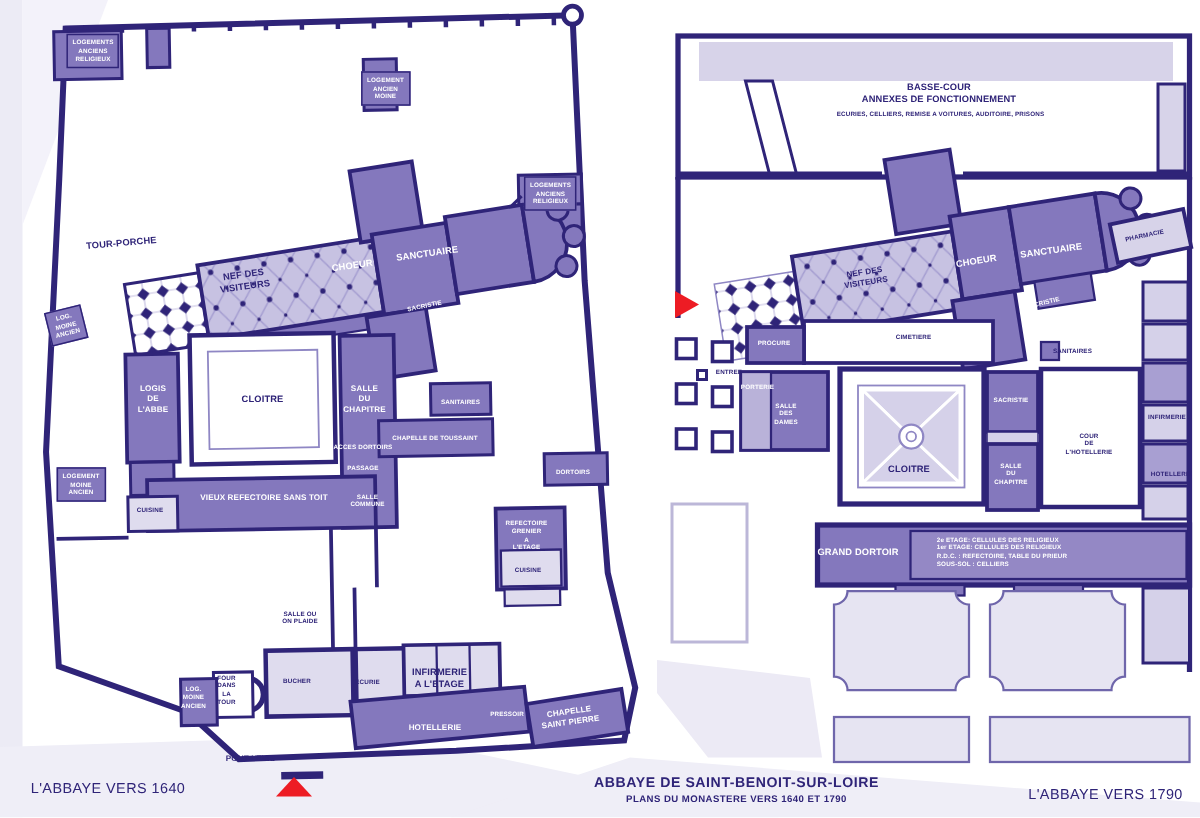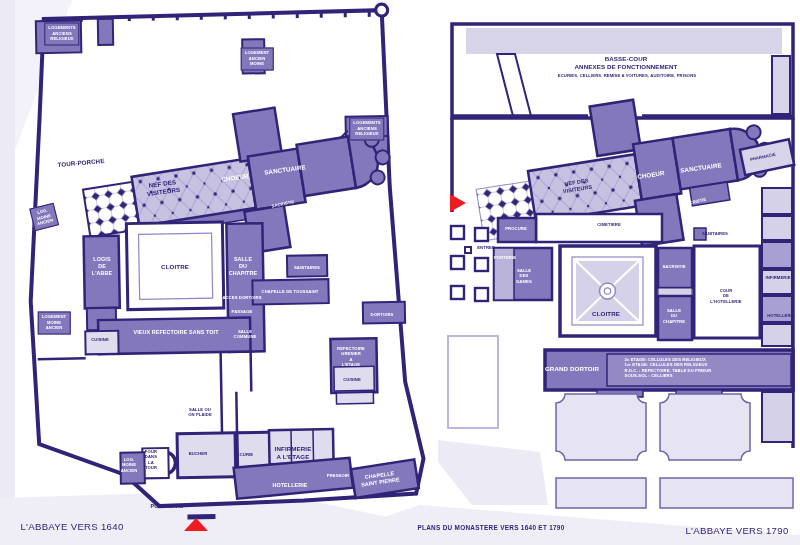--- a/index.html
+++ b/index.html
@@ -297,16 +297,17 @@
       <div class="lbl wh f35 left" style="left: 668px; top: 368px;">2e ETAGE: CELLULES DES RELIGIEUX
 1er ETAGE: CELLULES DES RELIGIEUX
 R.D.C. : REFECTOIRE, TABLE DU PRIEUR
 SOUS-SOL : CELLIERS</div>
     </div>
 
 <div class="cap" style="left:72px;top:526px;">L'ABBAYE VERS 1640</div>
 <div class="cap" style="left:737px;top:530px;">L'ABBAYE VERS 1790</div>
 
 <div class="titleblock">
+  <div class="title-main">ABBAYE DE SAINT-BENOIT-SUR-LOIRE</div>
   <div class="title-sub">PLANS DU MONASTERE VERS 1640 ET 1790</div>
 </div>
 
 </div>
 
 </body></html>

